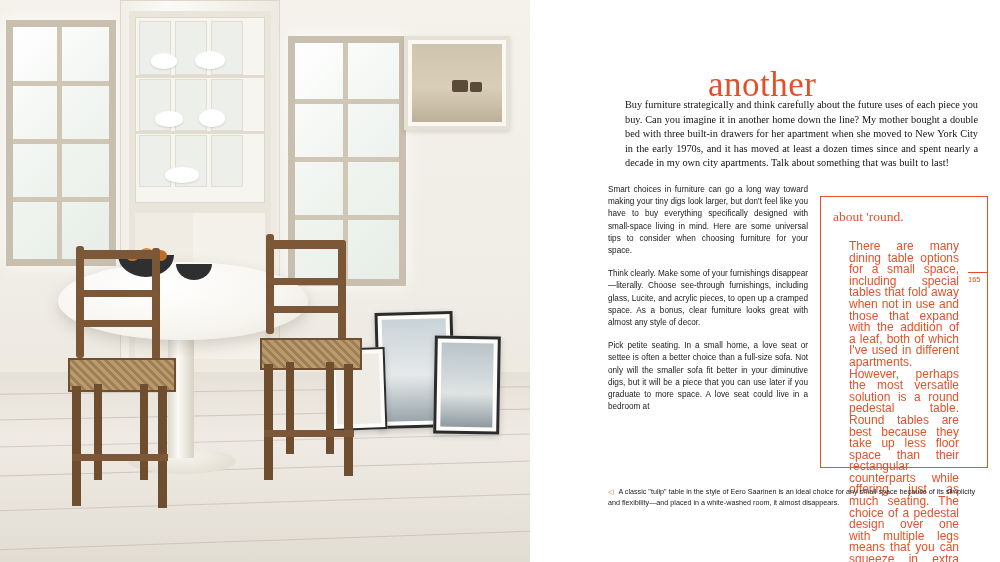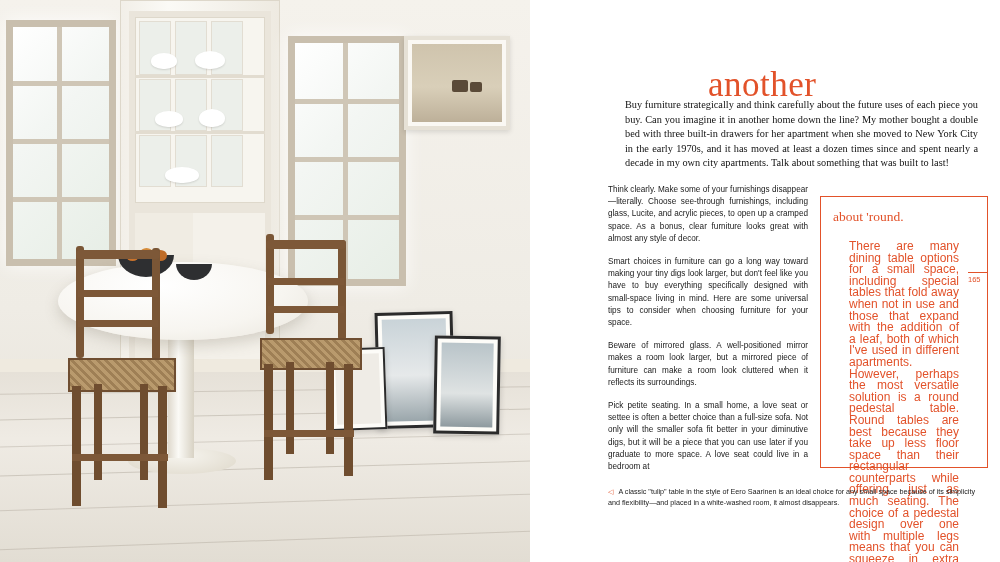--- a/index.html
+++ b/index.html
@@ -433,23 +433,22 @@
     </div>
   </div>
 
   <div class="text-page">
 
     <h1 class="chapter-title">another</h1>
 
     <div class="intro">Buy furniture strategically and think carefully about the future uses of each piece you buy. Can you imagine it in another home down the line? My mother bought a double bed with three built-in drawers for her apartment when she moved to New York City in the early 1970s, and it has moved at least a dozen times since and spent nearly a decade in my own city apartments. Talk about something that was built to last!</div>
 
     <div class="col-left">
+      <p>Smart choices in furniture can go a long way toward making your tiny digs look larger, but don't feel like you have to buy everything specifically designed with small-space living in mind. Here are some universal tips to consider when choosing furniture for your space.</p>
       <p>Think clearly. Make some of your furnishings disappear—literally. Choose see-through furnishings, including glass, Lucite, and acrylic pieces, to open up a cramped space. As a bonus, clear furniture looks great with almost any style of decor.</p>
-      <p>Smart choices in furniture can go a long way toward making your tiny digs look larger, but don't feel like you have to buy everything specifically designed with small-space living in mind. Here are some universal tips to consider when choosing furniture for your space.</p>
-      <p>Beware of mirrored glass. A well-positioned mirror makes a room look larger, but a mirrored piece of furniture can make a room look cluttered when it reflects its surroundings.</p>
       <p>Pick petite seating. In a small home, a love seat or settee is often a better choice than a full-size sofa. Not only will the smaller sofa fit better in your diminutive digs, but it will be a piece that you can use later if you graduate to more space. A love seat could live in a bedroom at</p>
     </div>
 
     <div class="sidebar-box">
       <div class="sidebar-title">about 'round.</div>
       <p class="sidebar-body">There are many dining table options for a small space, including special tables that fold away when not in use and those that expand with the addition of a leaf, both of which I've used in different apartments. However, perhaps the most versatile solution is a round pedestal table. Round tables are best because they take up less floor space than their rectangular counterparts while offering just as much seating. The choice of a pedestal design over one with multiple legs means that you can squeeze in extra diners when needed. The more streamlined look of a pedestal also provides less visual clutter. A forty-two-inch table can fit four, but if you have room for a forty-eight-inch one, you'll be able to comfortably seat six for a sit-down meal (and as many as eight if your friends don't mind getting cozy).</p>
     </div>
 
     <div class="caption">
       <span class="marker">◁</span><span>A classic "tulip" table in the style of Eero Saarinen is an ideal choice for any small space because of its simplicity and flexibility—and placed in a white-washed room, it almost disappears.</span>

